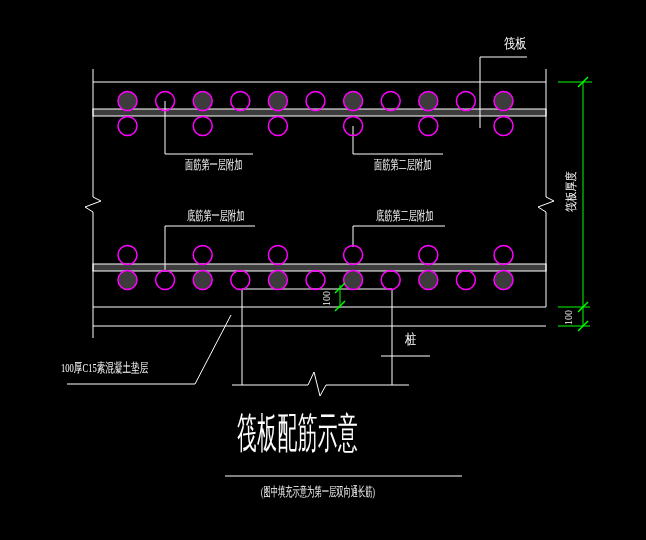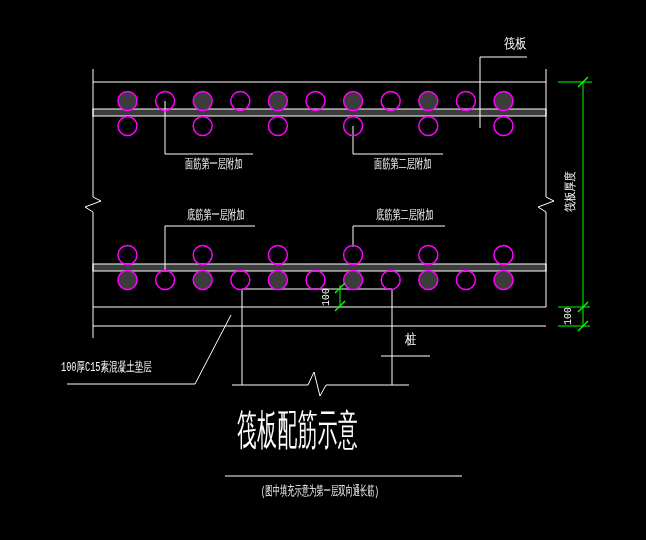--- a/index.html
+++ b/index.html
@@ -1,17 +1,17 @@
 <!DOCTYPE html>
 <html><head>
 <meta charset="utf-8">
 <style>
   html,body{margin:0;padding:0;background:#000;}
   #stage{position:relative;width:646px;height:540px;background:#000;overflow:hidden;
-         font-family:Liberation Mono, monospace;}
+         font-family:Liberation Serif, serif;}
   #stage svg{position:absolute;left:0;top:0;}
   .lbl{position:absolute;color:#fff;white-space:nowrap;transform-origin:0 0;line-height:1;}
   .t-slab{left:504px;top:37px;font-size:14px;transform:scale(0.8,1);}
   .t-top1{left:185px;top:158px;font-size:13px;transform:scale(0.63,1);}
   .t-top2{left:374px;top:158px;font-size:13px;transform:scale(0.63,1);}
   .t-bot1{left:187px;top:209px;font-size:13px;transform:scale(0.63,1);}
   .t-bot2{left:376px;top:209px;font-size:13px;transform:scale(0.63,1);}
   .t-cushion{left:61px;top:361px;font-size:13px;transform:scale(0.66,1);}
   .t-pile{left:405px;top:333px;font-size:14px;transform:scale(0.8,1);}
   .t-title{left:237px;top:412px;font-size:42px;letter-spacing:1px;transform:scale(0.47,1);}

